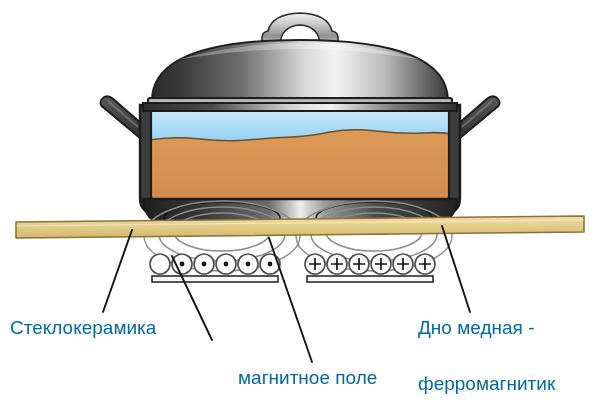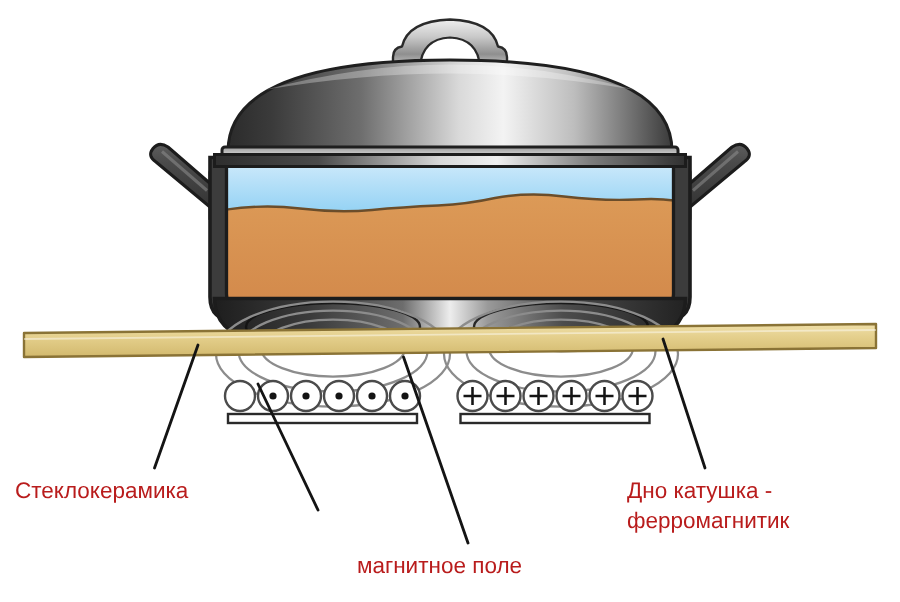--- a/index.html
+++ b/index.html
@@ -1,25 +1,25 @@
 <!DOCTYPE html>
 <html><head>
 <meta charset="utf-8">
 <style>
   html,body{margin:0;padding:0;background:#ffffff;}
   body{width:600px;height:401px;overflow:hidden;
        font-family:"Liberation Sans","DejaVu Sans",sans-serif;}
   #stage{position:relative;width:600px;height:401px;background:#fff;}
   #stage svg{display:block;}
-  .lbl{position:absolute;color:#b91c1c;font-size:15px;line-height:20px;white-space:nowrap;}
+  .lbl{position:absolute;color:#0369a1;font-size:19px;line-height:20px;white-space:nowrap;}
   #lbl-glass{left:10px;top:318px;}
   #lbl-coil{left:136px;top:344px;}
   #lbl-field{left:238px;top:368px;}
   #lbl-bottom{left:418px;top:318px;}
-  #lbl-bottom .l2{display:block;}
+  #lbl-bottom .l2{display:block;margin-top:36px;}
 </style>
 </head>
 <body>
 
 <div id="stage">
 
   <svg width="600" height="401" viewBox="0 0 600 401">
     <defs>
       <linearGradient id="gLid" x1="0" y1="0" x2="1" y2="0">
         <stop offset="0" stop-color="#2b2b2b"></stop>
@@ -194,17 +194,17 @@
   <div class="lbl" id="lbl-glass">
     <span>Стеклокерамика</span>
   </div>
 
 
   <div class="lbl" id="lbl-field">
     <span>магнитное поле</span>
   </div>
 
   <div class="lbl" id="lbl-bottom">
-    <span class="l1">Дно катушка -</span>
+    <span class="l1">Дно медная -</span>
     <span class="l2">ферромагнитик</span>
   </div>
 
 </div>
 
 </body></html>

